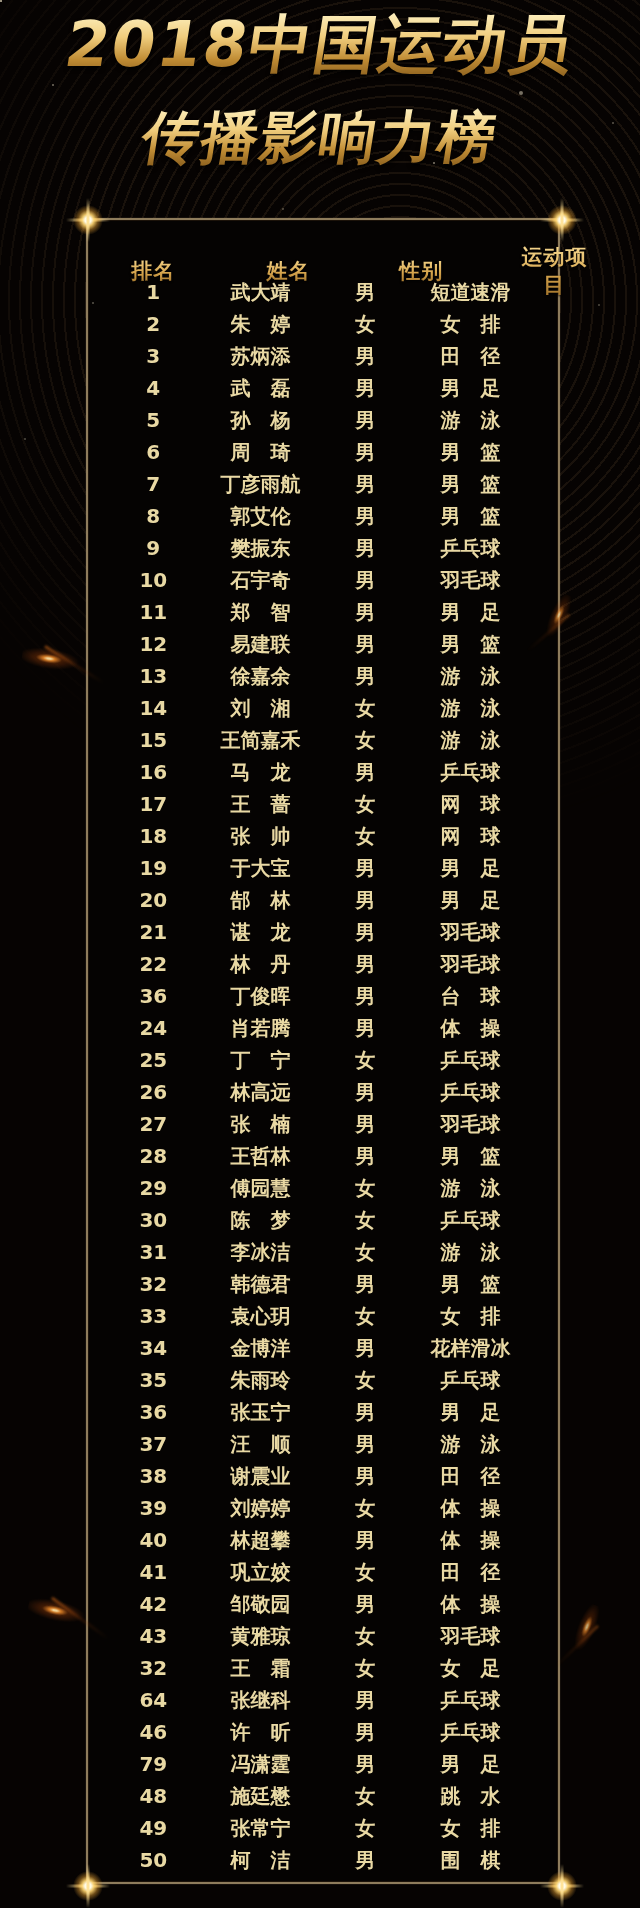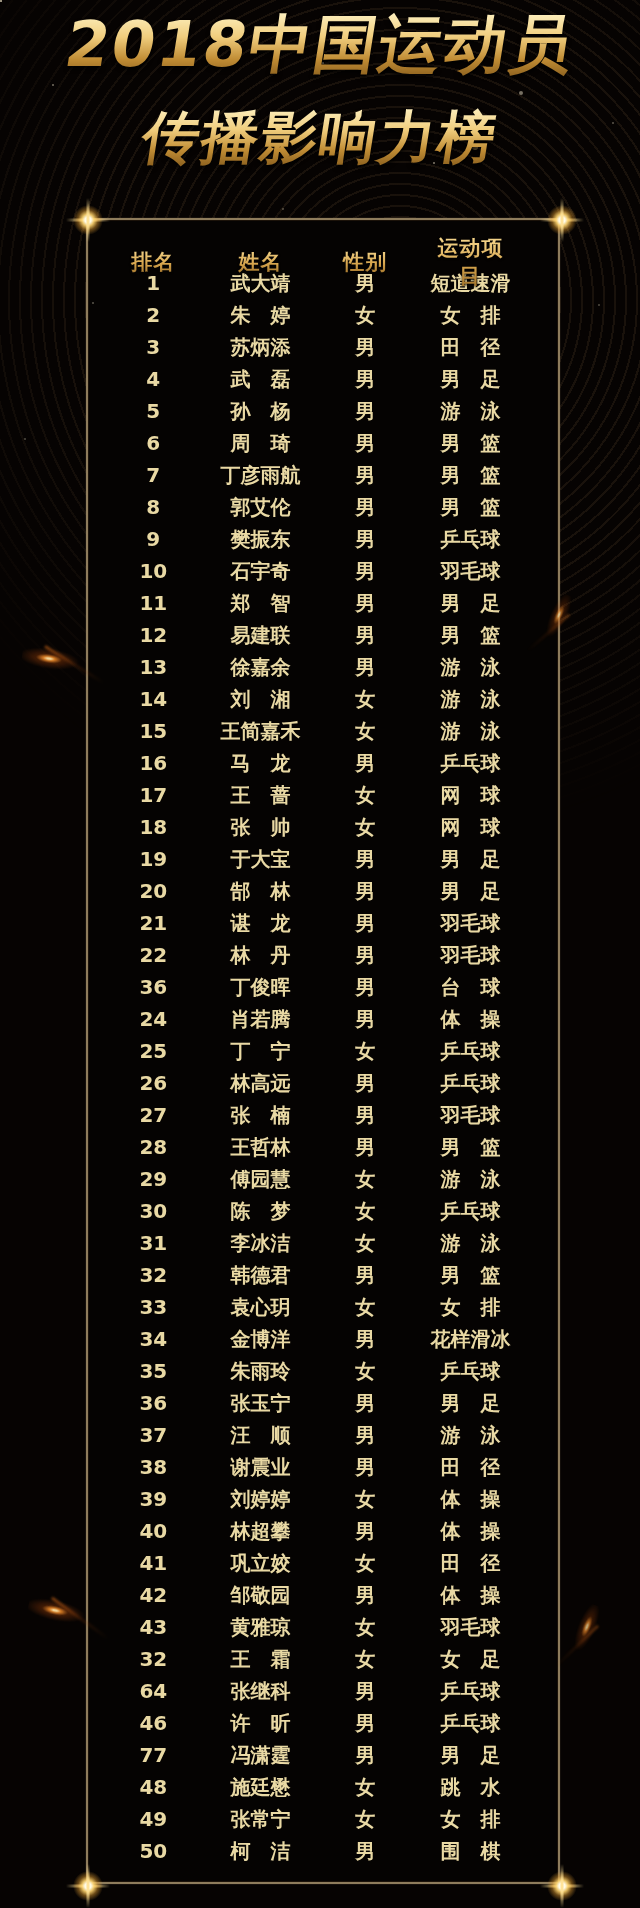--- a/index.html
+++ b/index.html
@@ -62,21 +62,21 @@
     border:2px solid #8e7c5c;
     box-shadow:inset 0 0 0 1px rgba(30,20,10,.9), 0 0 1px rgba(255,230,180,.35);
     background:#050302;
     z-index:1;
   }
   .thead, .trow {
     display:grid;
     grid-template-columns:27.8% 17.8% 26.8% 18%;
     align-items:center;
   }
-  .thead { margin-top:14px; height:33px; }
+  .thead { margin-top:23px; height:33px;gap:28px; }
   .thead .cell {
     text-align:center;
     font-size:21px; font-weight:900; letter-spacing:1px;
     background:linear-gradient(180deg,#f2d288 10%, #d7a64e 55%, #9a6c26 100%);
     -webkit-background-clip:text; background-clip:text; color:transparent;
     filter:drop-shadow(0 1px 1px rgba(0,0,0,.9));
   }
   .trow { height:32px; }
   .trow .cell {
     text-align:center;
@@ -475,21 +475,21 @@
   </div>
 
   <div class="trow">
     <span class="cell rank">46</span>
     <span class="cell name">许　昕</span>
     <span class="cell gender">男</span>
     <span class="cell sport">乒乓球</span>
   </div>
 
   <div class="trow">
-    <span class="cell rank">77</span>
+    <span class="cell rank">79</span>
     <span class="cell name">冯潇霆</span>
     <span class="cell gender">男</span>
     <span class="cell sport">男　足</span>
   </div>
 
   <div class="trow">
     <span class="cell rank">48</span>
     <span class="cell name">施廷懋</span>
     <span class="cell gender">女</span>
     <span class="cell sport">跳　水</span>

